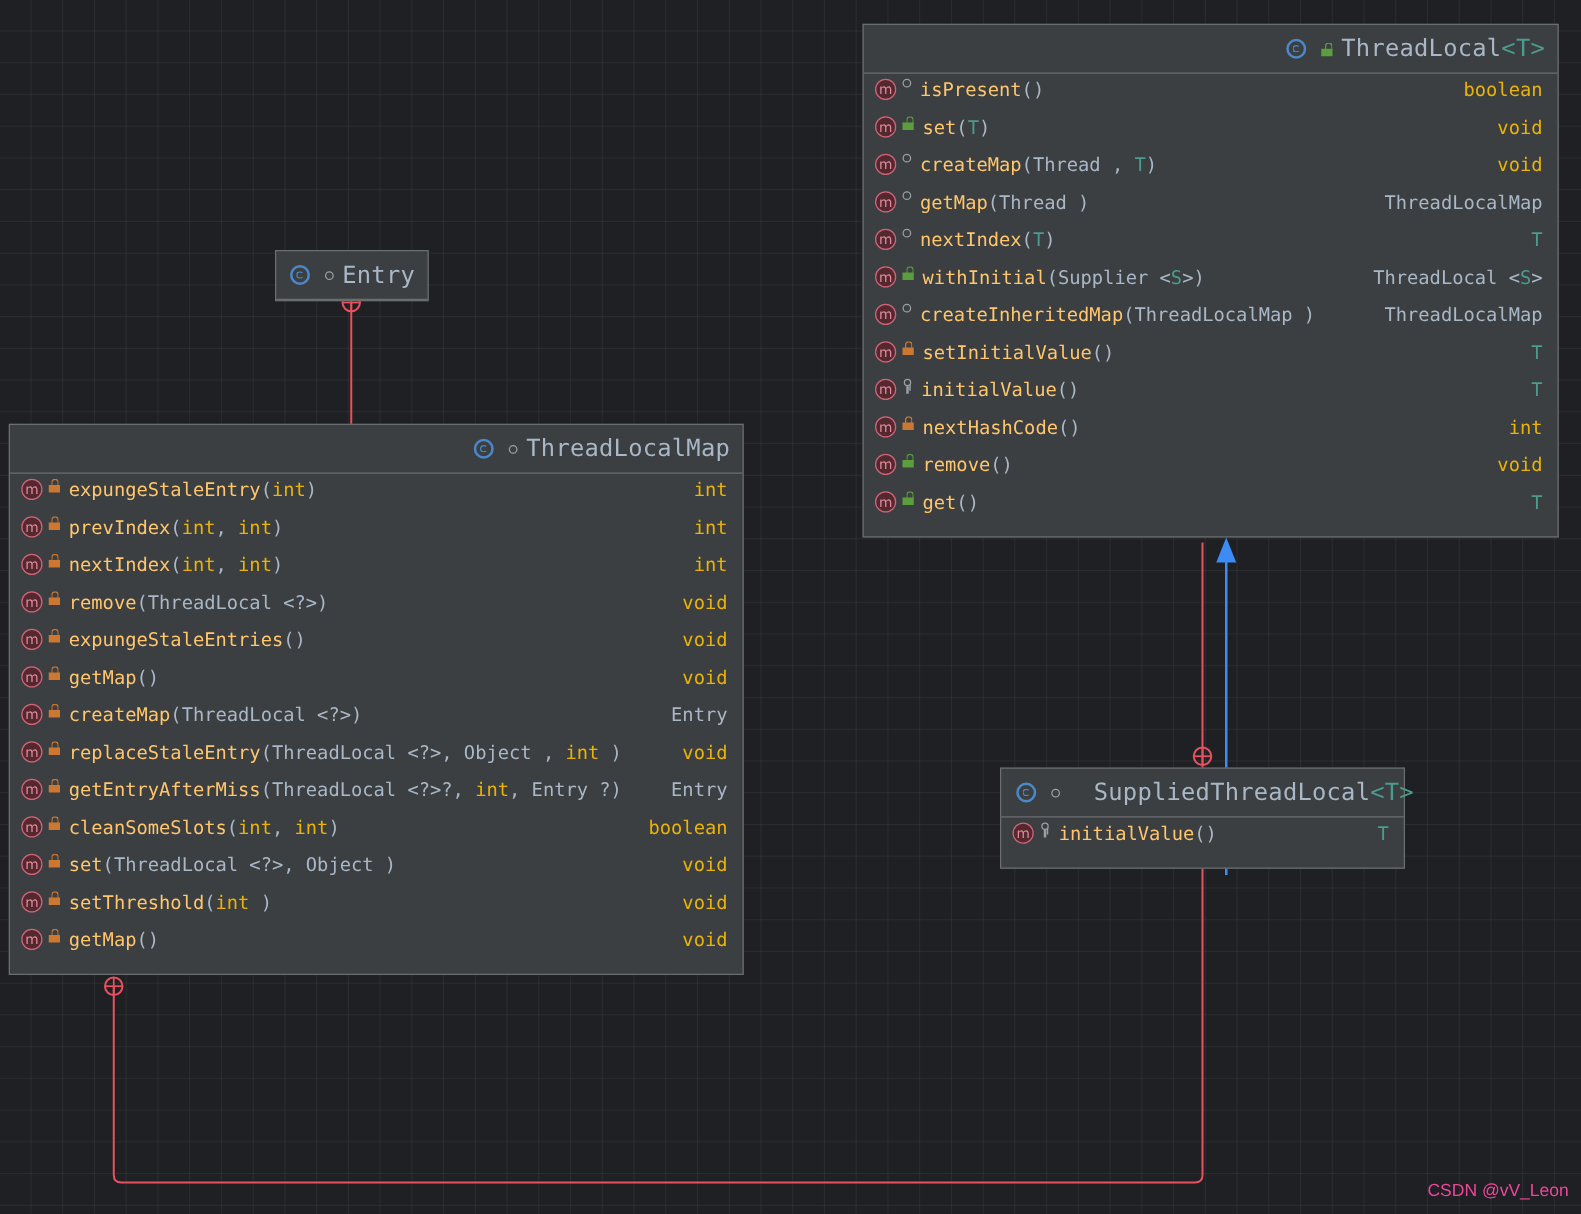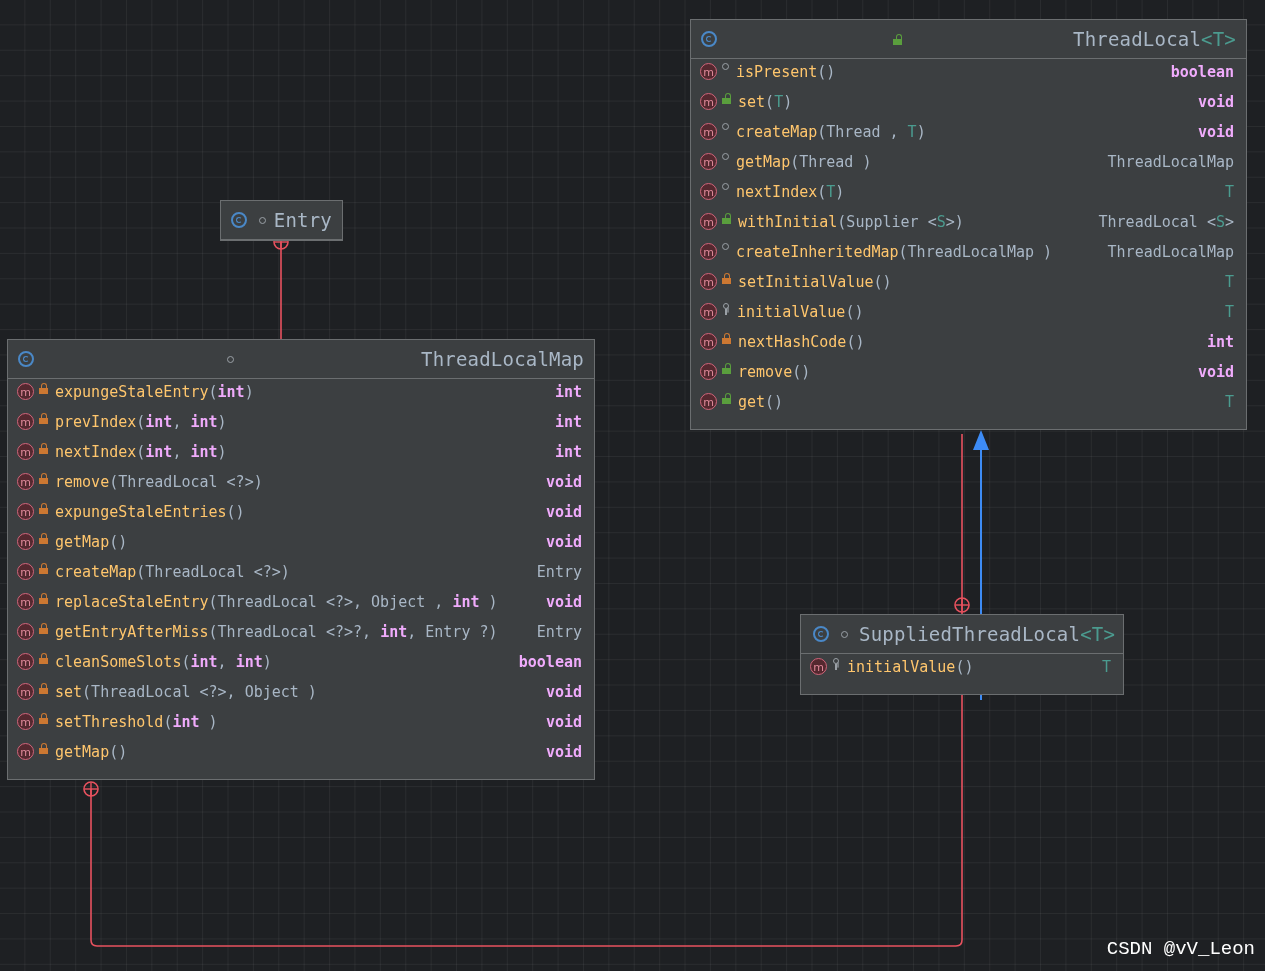--- a/index.html
+++ b/index.html
@@ -32,21 +32,21 @@
   .uml-box {
     position: absolute;
     background: #3c3f41;
     border: 1px solid #6b6e70;
     box-sizing: border-box;
     z-index: 5;
   }
   .uml-header {
     display: flex;
     align-items: center;
-    justify-content: space-between;
+    justify-content: flex-end;
     gap: 7px;
     height: 39px;
     border-bottom: 1px solid #6b6e70;
     box-sizing: border-box;
     padding: 0 10px;
     white-space: nowrap;
   }
   .uml-title {
     font-size: 19px;
     color: #a9b7c6;
@@ -62,21 +62,21 @@
     padding: 0 12px 0 9px;
     font-size: 15px;
     white-space: nowrap;
   }
   .m-name { color: #ffc66d; margin-left: 7px; }
   .m-sig  { color: #a9b7c6; }
   .m-ret  { margin-left: auto; padding-left: 14px; }
   .t-prim { color: #cc7832; }
   .t-cls  { color: #a9b7c6; }
   .t-gen  { color: #4b9b8f; }
-  .sig-prim { color: #f0abfc; font-weight: bold; }
+  .sig-prim { color: #eab308; }
   .sig-gen  { color: #4b9b8f; }
 
   
   .icon-class {
     width: 16px; height: 16px;
     border: 2px solid #4a88c7;
     border-radius: 50%;
     box-sizing: border-box;
     position: relative;
     flex: 0 0 auto;
@@ -169,23 +169,23 @@
   }
 
   
   #links { position: absolute; inset: 0; z-index: 2; pointer-events: none; }
 
   
   #watermark {
     position: absolute;
     right: 10px;
     bottom: 11px;
-    font-size: 19px;
-    color: #ffffff;
-    font-family: Liberation Mono, monospace;
+    font-size: 14px;
+    color: #ec4899;
+    font-family: Liberation Sans, sans-serif;
     z-index: 9;
   }
 </style>
 </head>
 <body>
 
 <div id="canvas"></div>
 
 <svg id="links" width="1265" height="971" viewBox="0 0 1265 971">
 
@@ -412,21 +412,21 @@
         <span class="m-sig">()</span>
         <span class="m-ret t-gen"><span class="sig-gen">T</span></span>
       </div>
     </div>
 </div>
 
 <div class="uml-box" style="left:800px; top:614px; width:324px;">
   <div class="uml-header" style="justify-content:flex-start; padding-left:12px;">
     <span class="icon-class"></span>
     <span class="vis vis-package"></span>
-    <span class="uml-title" style="margin-left:4px;"><span>SuppliedThreadLocal</span><span class="gen">&lt;T&gt;</span></span>
+    <span class="uml-title" style="margin-left:20px;"><span>SuppliedThreadLocal</span><span class="gen">&lt;T&gt;</span></span>
   </div>
   <div class="uml-body">
       <div class="member">
         <span class="icon-method"></span>
         <span class="vis vis-protected"></span>
         <span class="m-name">initialValue</span>
         <span class="m-sig"> ()</span>
         <span class="m-ret t-gen"><span class="sig-gen">T</span></span>
       </div>
     </div>

